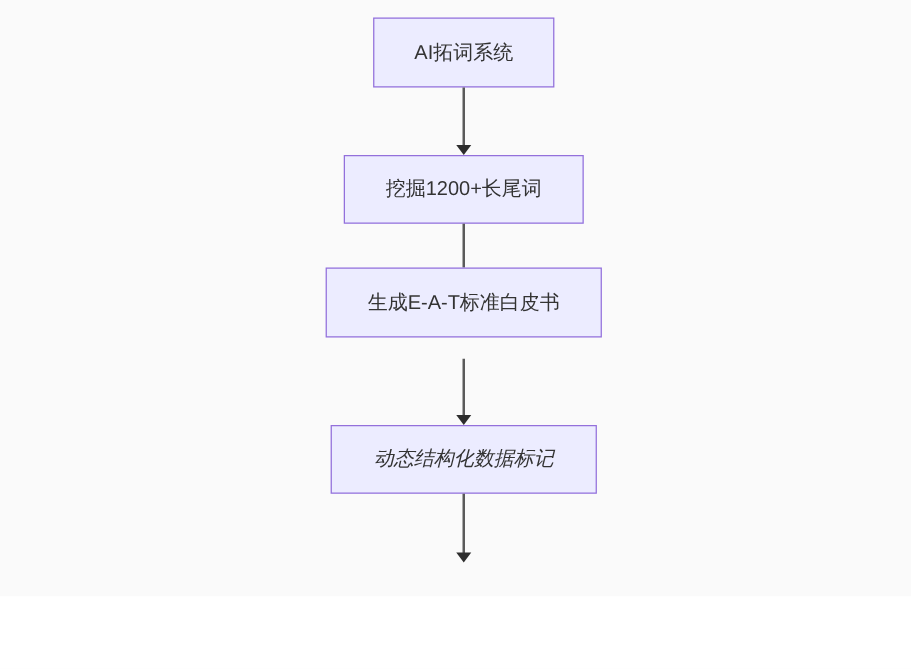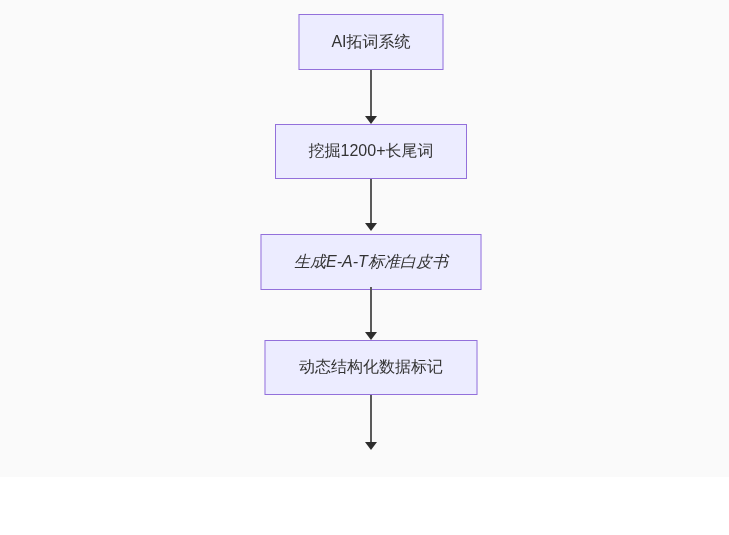--- a/index.html
+++ b/index.html
@@ -25,22 +25,22 @@
     display: flex;
     align-items: center;
     justify-content: center;
     font-size: 16px;
     color: #333333;
     white-space: nowrap;
     text-align: center;
   }
   .n1 { top: 14px;  width: 145px; }
   .n2 { top: 124px; width: 192px; height: 55px; }
-  .n3 { top: 234px; width: 221px; font-style: italic; }
-  .n4 { top: 340px; width: 213px; height: 55px; }
+  .n3 { top: 214px; width: 221px; }
+  .n4 { top: 340px; width: 213px; height: 55px; font-style: italic; }
   .n5 { top: 450px; width: 232px; height: 55px; }
 
   .edge {
     position: absolute;
     left: 371px;
     transform: translateX(-50%);
     width: 14px;
   }
   .e1 { top: 70px;  height: 54px; }
   .e2 { top: 179px; height: 52px; }

